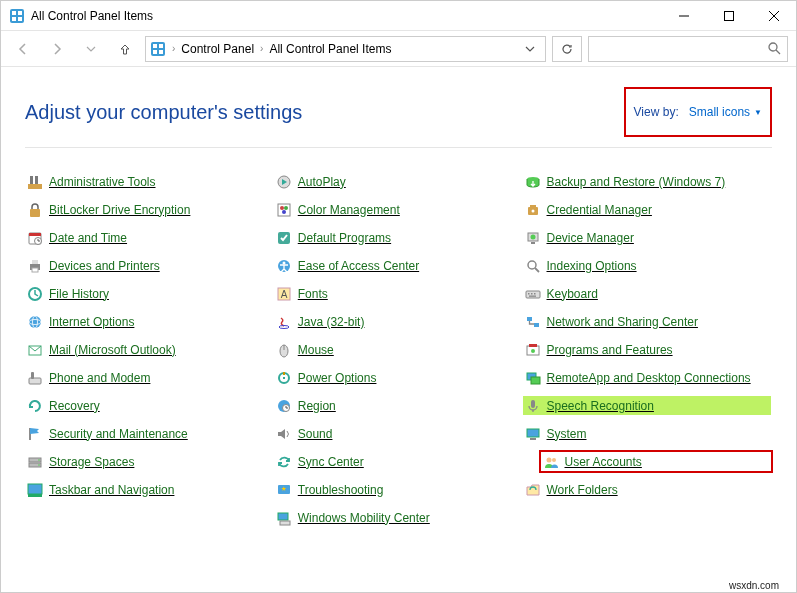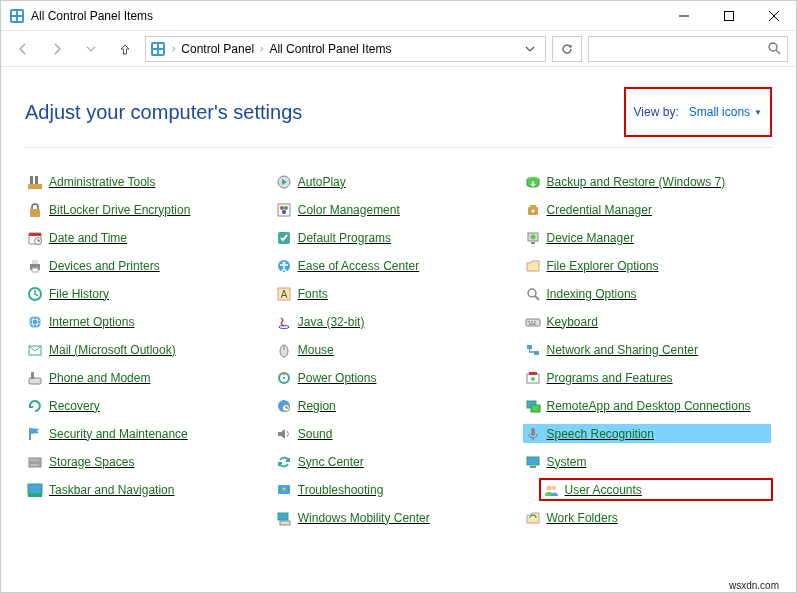--- a/index.html
+++ b/index.html
@@ -122,21 +122,21 @@
   .item {
     display: flex;
     align-items: center;
     gap: 6px;
     height: 19px;
     padding: 0 2px;
     cursor: pointer;
     text-decoration: underline;
   }
   .item.selected {
-    background: #7dd3fc;
+    background: #bef264;
   }
   .item.highlight {
     outline: 2px solid #d20000;
     outline-offset: 0;
     margin-left: 18px;
   }
   .item .icon {
     width: 16px; height: 16px;
     display: flex; align-items: center; justify-content: center;
     flex-shrink: 0;
@@ -530,28 +530,20 @@
               <rect x="3" y="3" width="10" height="8" fill="#ddd" stroke="#888"></rect>
               <rect x="6" y="12" width="4" height="2" fill="#888"></rect>
               <circle cx="8" cy="7" r="2.5" fill="#5c5"></circle>
             </svg>
           </span>
           <span class="label">Device Manager</span>
         </div>
         <div class="item">
           <span class="icon">
             <svg viewBox="0 0 16 16" width="16" height="16">
-              <path d="M2 5 L6 5 L7 3 L14 3 L14 13 L2 13 Z" fill="#ffe9a5" stroke="#c9a"></path>
-            </svg>
-          </span>
-          <span class="label">File Explorer Options</span>
-        </div>
-        <div class="item">
-          <span class="icon">
-            <svg viewBox="0 0 16 16" width="16" height="16">
               <circle cx="7" cy="7" r="4" fill="none" stroke="#888" stroke-width="1.5"></circle>
               <line x1="10" y1="10" x2="14" y2="14" stroke="#888" stroke-width="1.8"></line>
             </svg>
           </span>
           <span class="label">Indexing Options</span>
         </div>
         <div class="item">
           <span class="icon">
             <svg viewBox="0 0 16 16" width="16" height="16">
               <rect x="1" y="5" width="14" height="7" rx="1" fill="#ddd" stroke="#888"></rect>

